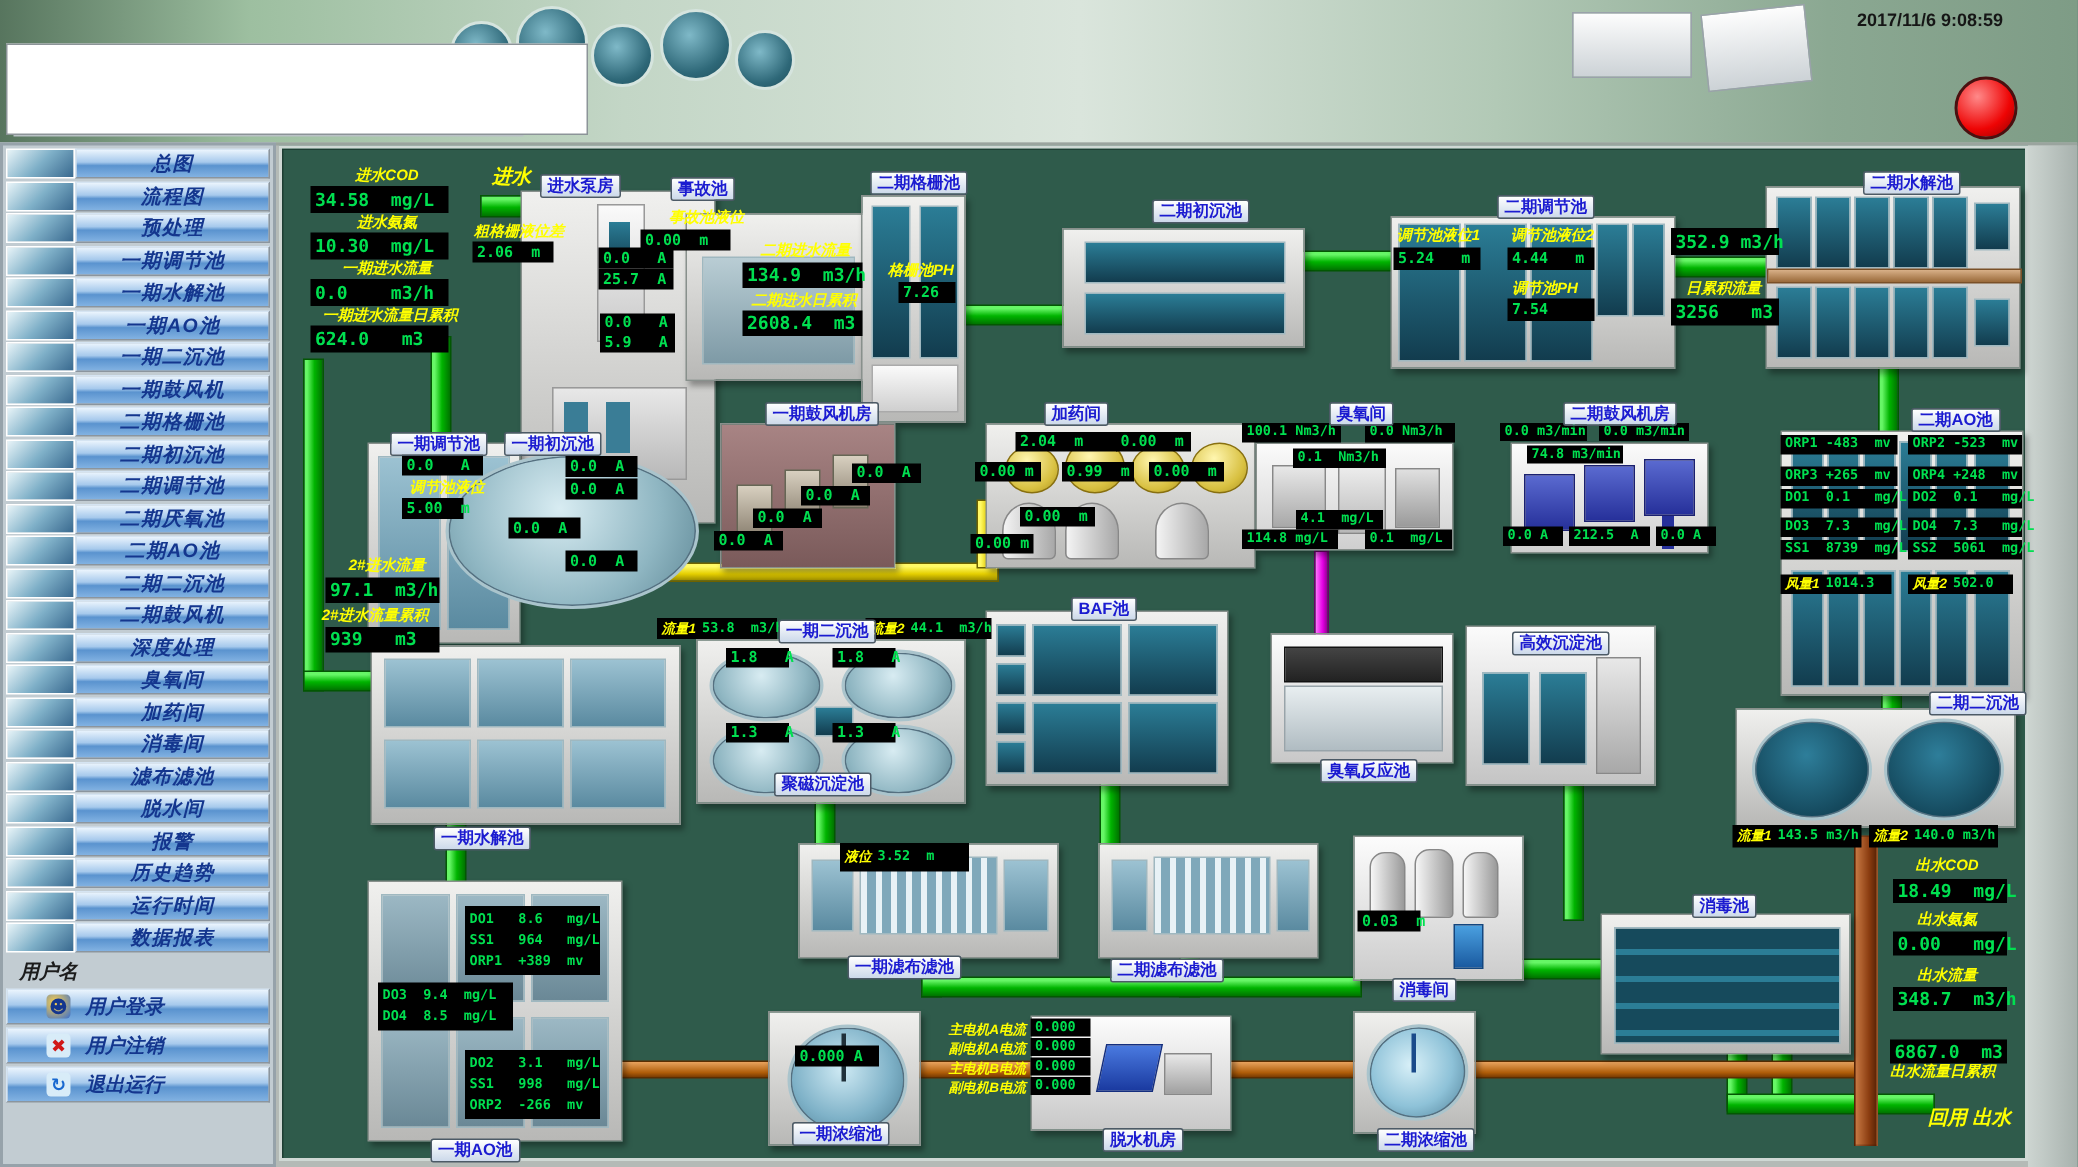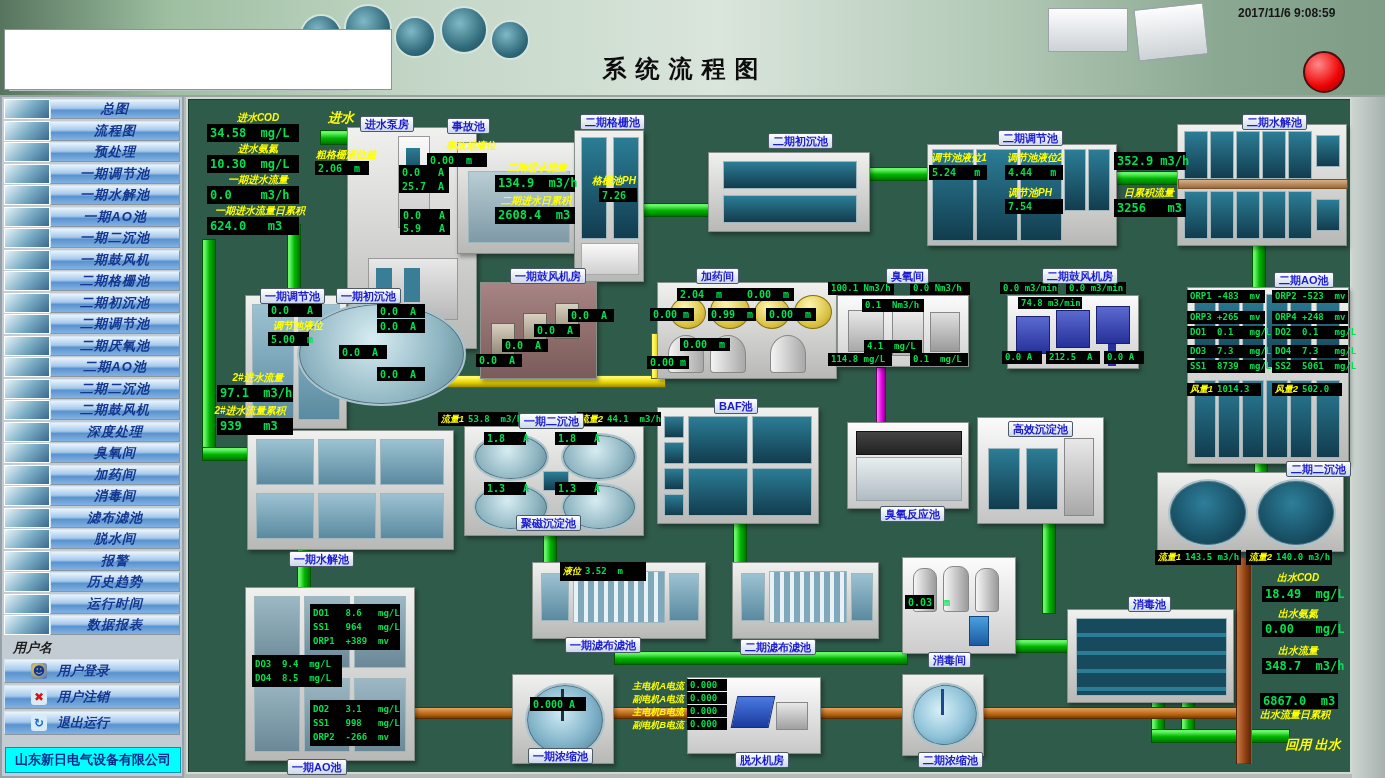--- a/index.html
+++ b/index.html
@@ -80,21 +80,20 @@
   <div class="hbldg" style="left:1048px;top:8px;width:78px;height:42px"></div>
   <div class="hbldg" style="left:1136px;top:6px;width:68px;height:50px;transform:rotate(-6deg)"></div>
   <div class="hcirc" style="left:300px;top:14px;width:38px;height:38px"></div>
   <div class="hcirc" style="left:344px;top:4px;width:44px;height:44px"></div>
   <div class="hcirc" style="left:394px;top:16px;width:38px;height:38px"></div>
   <div class="hcirc" style="left:440px;top:6px;width:44px;height:44px"></div>
   <div class="hcirc" style="left:490px;top:20px;width:36px;height:36px"></div>
   <div id="hwhite">
       <div id="hwline"></div>
     </div>
-  <div id="title">系统流程图</div>
   <div id="tstamp">2017/11/6 9:08:59</div>
   <div id="alarm"></div>
 </div>
 
 <div id="sb">
   <div id="sb-list">
 
       <div class="sbtn">
         <span class="thumb"></span>
         <span class="sl">总图</span>
@@ -226,21 +225,20 @@
     <span>用户登录</span>
   </div>
   <div class="ubtn">
     <span class="uic" style="background:#d8ecf8;color:#d01818">✖</span>
     <span>用户注销</span>
   </div>
   <div class="ubtn">
     <span class="uic" style="background:#d8ecf8;color:#1868d0">↻</span>
     <span>退出运行</span>
   </div>
-  <div id="comp">山东新日电气设备有限公司</div>
 </div>
 
 <div id="rstrip"></div>
 
 <div id="cv">
 
   <div class="pipe pg-v" style="left:14px;top:140px;width:12px;height:220px"></div>
   <div class="pipe pg-h" style="left:14px;top:348px;width:46px;height:12px"></div>
   <div class="pipe pg-v" style="left:99px;top:125px;width:12px;height:75px"></div>
   <div class="pipe pg-h" style="left:132px;top:31px;width:36px;height:13px"></div>
@@ -563,21 +561,21 @@
     <div class="pool" style="left:118px;top:10px;width:20px;height:46px;background:linear-gradient(#9cc2d2,#5a8aa0)"></div>
   </div>
   <div class="plate" style="left:552px;top:540px">二期滤布滤池</div>
 
   <div class="st" style="left:714px;top:458px;width:112px;height:95px;background:linear-gradient(#fcfcfc,#cccccc)">
     <div class="in" style="left:10px;top:10px;width:22px;height:42px;border-radius:10px 10px 3px 3px;background:linear-gradient(90deg,#f6f6f6,#9a9a9a);border:1px solid #888"></div>
     <div class="in" style="left:40px;top:8px;width:24px;height:44px;border-radius:10px 10px 3px 3px;background:linear-gradient(90deg,#f6f6f6,#9a9a9a);border:1px solid #888"></div>
     <div class="in" style="left:72px;top:10px;width:22px;height:42px;border-radius:10px 10px 3px 3px;background:linear-gradient(90deg,#f6f6f6,#9a9a9a);border:1px solid #888"></div>
     <div class="in" style="left:66px;top:58px;width:18px;height:28px;background:linear-gradient(#4aa0e0,#1a5aa0);border:1px solid #14467e"></div>
   </div>
-  <div class="box" style="left:717px;top:496px;width:29px;height:14px">0.03  m</div>
+  <div class="box" style="left:717px;top:508px;width:42px;height:14px">0.03  m</div>
   <div class="plate" style="left:740px;top:553px">消毒间</div>
 
   <div class="st" style="left:879px;top:510px;width:165px;height:92px">
     <div class="pool" style="left:8px;top:8px;width:149px;height:76px;background:repeating-linear-gradient(#164a5c 0 14px,#2b7d96 14px 18px)"></div>
   </div>
   <div class="plate" style="left:940px;top:497px">消毒池</div>
 
   <div class="st" style="left:324px;top:575px;width:100px;height:88px">
     <div class="circ" style="left:12px;top:8px;width:76px;height:70px;background:radial-gradient(circle at 45% 40%,#cfeaf4,#7fb2c8 55%,#45768c)"></div>
     <div class="in" style="left:48px;top:14px;width:3px;height:32px;background:#20303a"></div>

